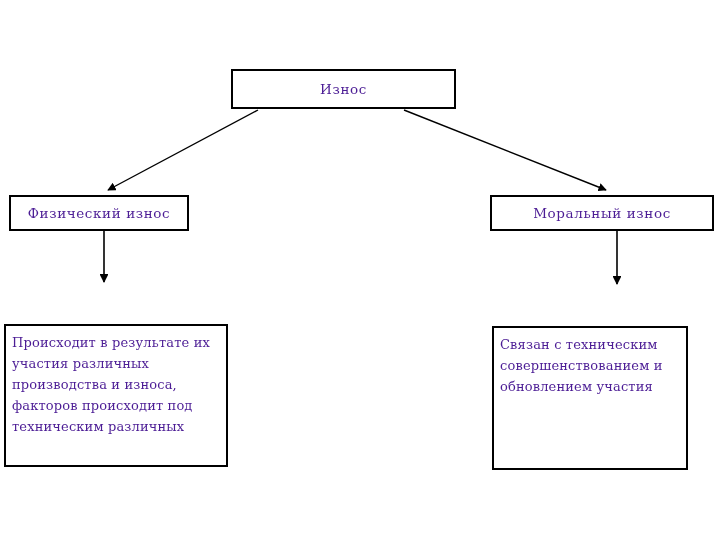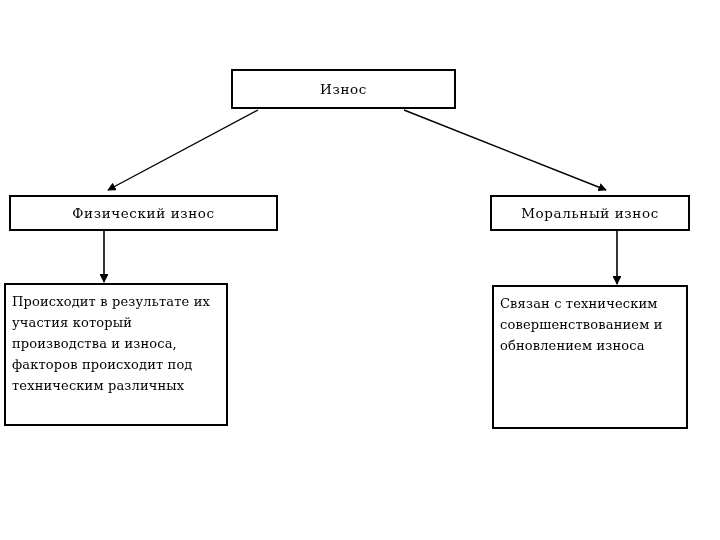--- a/index.html
+++ b/index.html
@@ -7,64 +7,65 @@
     padding: 0;
     background: #ffffff;
   }
   #canvas {
     position: relative;
     width: 720px;
     height: 540px;
     background: #ffffff;
     overflow: hidden;
     font-family: "DejaVu Serif", "Liberation Serif", serif;
-    color: #000000;
+    color: #4c1d95;
   }
   .node {
     position: absolute;
     box-sizing: border-box;
     border: 2px solid #000000;
     background: #ffffff;
   }
   .node-center {
     display: flex;
     align-items: center;
     justify-content: center;
     text-align: center;
   }
   .node-center .node-label {
     font-size: 13.5px;
     letter-spacing: 0.6px;
     white-space: nowrap;
   }
   .node-para {
     padding: 6px 5px 4px 6px;
+    margin-top: 41px;
   }
   .node-para .para-line {
     font-size: 13px;
     line-height: 21px;
     letter-spacing: 0.15px;
     white-space: nowrap;
   }
   #box-top {
     left: 231px;
     top: 69px;
     width: 225px;
     height: 40px;
   }
   #box-physical {
     left: 9px;
     top: 195px;
-    width: 269px;
+    width: 180px;
     height: 36px;
   }
   #box-moral {
     left: 490px;
     top: 195px;
-    width: 200px;
+    width: 224px;
     height: 36px;
   }
   #box-physical-desc {
     left: 4px;
     top: 283px;
     width: 224px;
     height: 143px;
   }
   #box-moral-desc {
     left: 492px;
@@ -112,25 +113,25 @@
   <div class="node node-center" id="box-physical">
     <span class="node-label">Физический износ</span>
   </div>
 
   <div class="node node-center" id="box-moral">
     <span class="node-label">Моральный износ</span>
   </div>
 
   <div class="node node-para" id="box-physical-desc">
     <div class="para-line">Происходит в результате их</div>
-    <div class="para-line">участия который</div>
+    <div class="para-line">участия различных</div>
     <div class="para-line">производства  и износа,</div>
     <div class="para-line">факторов происходит под</div>
     <div class="para-line">техническим различных</div>
   </div>
 
   <div class="node node-para" id="box-moral-desc">
     <div class="para-line">Связан с техническим</div>
     <div class="para-line">совершенствованием и</div>
-    <div class="para-line">обновлением износа</div>
+    <div class="para-line">обновлением участия</div>
   </div>
 
 </div>
 
 </body></html>

